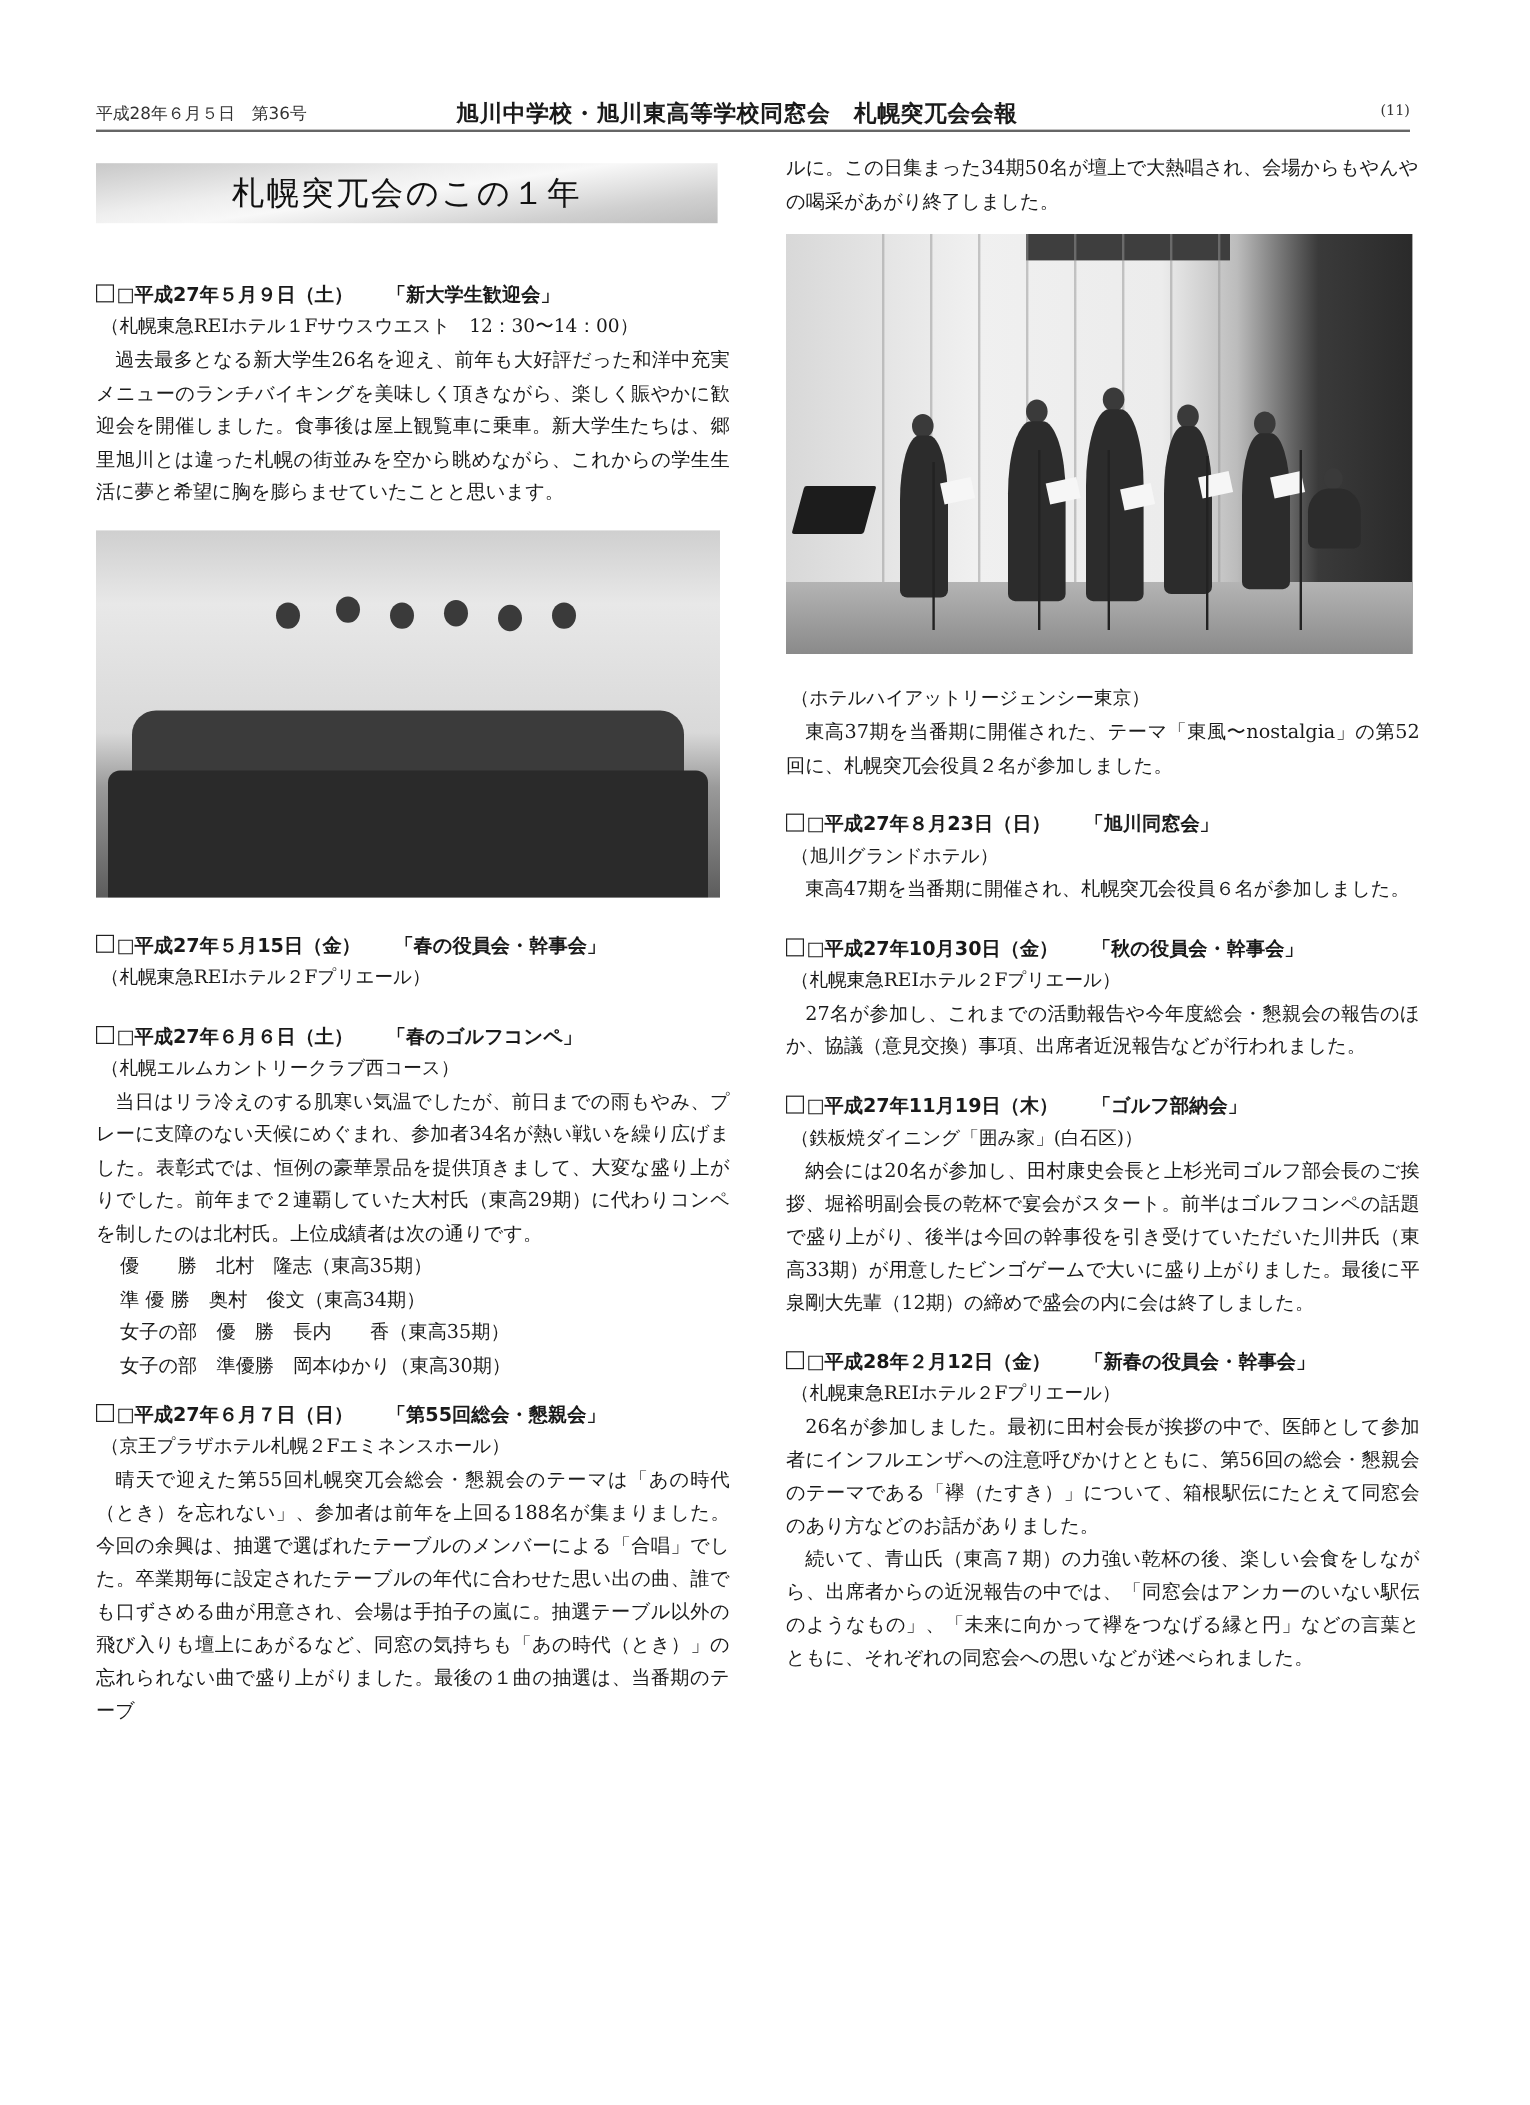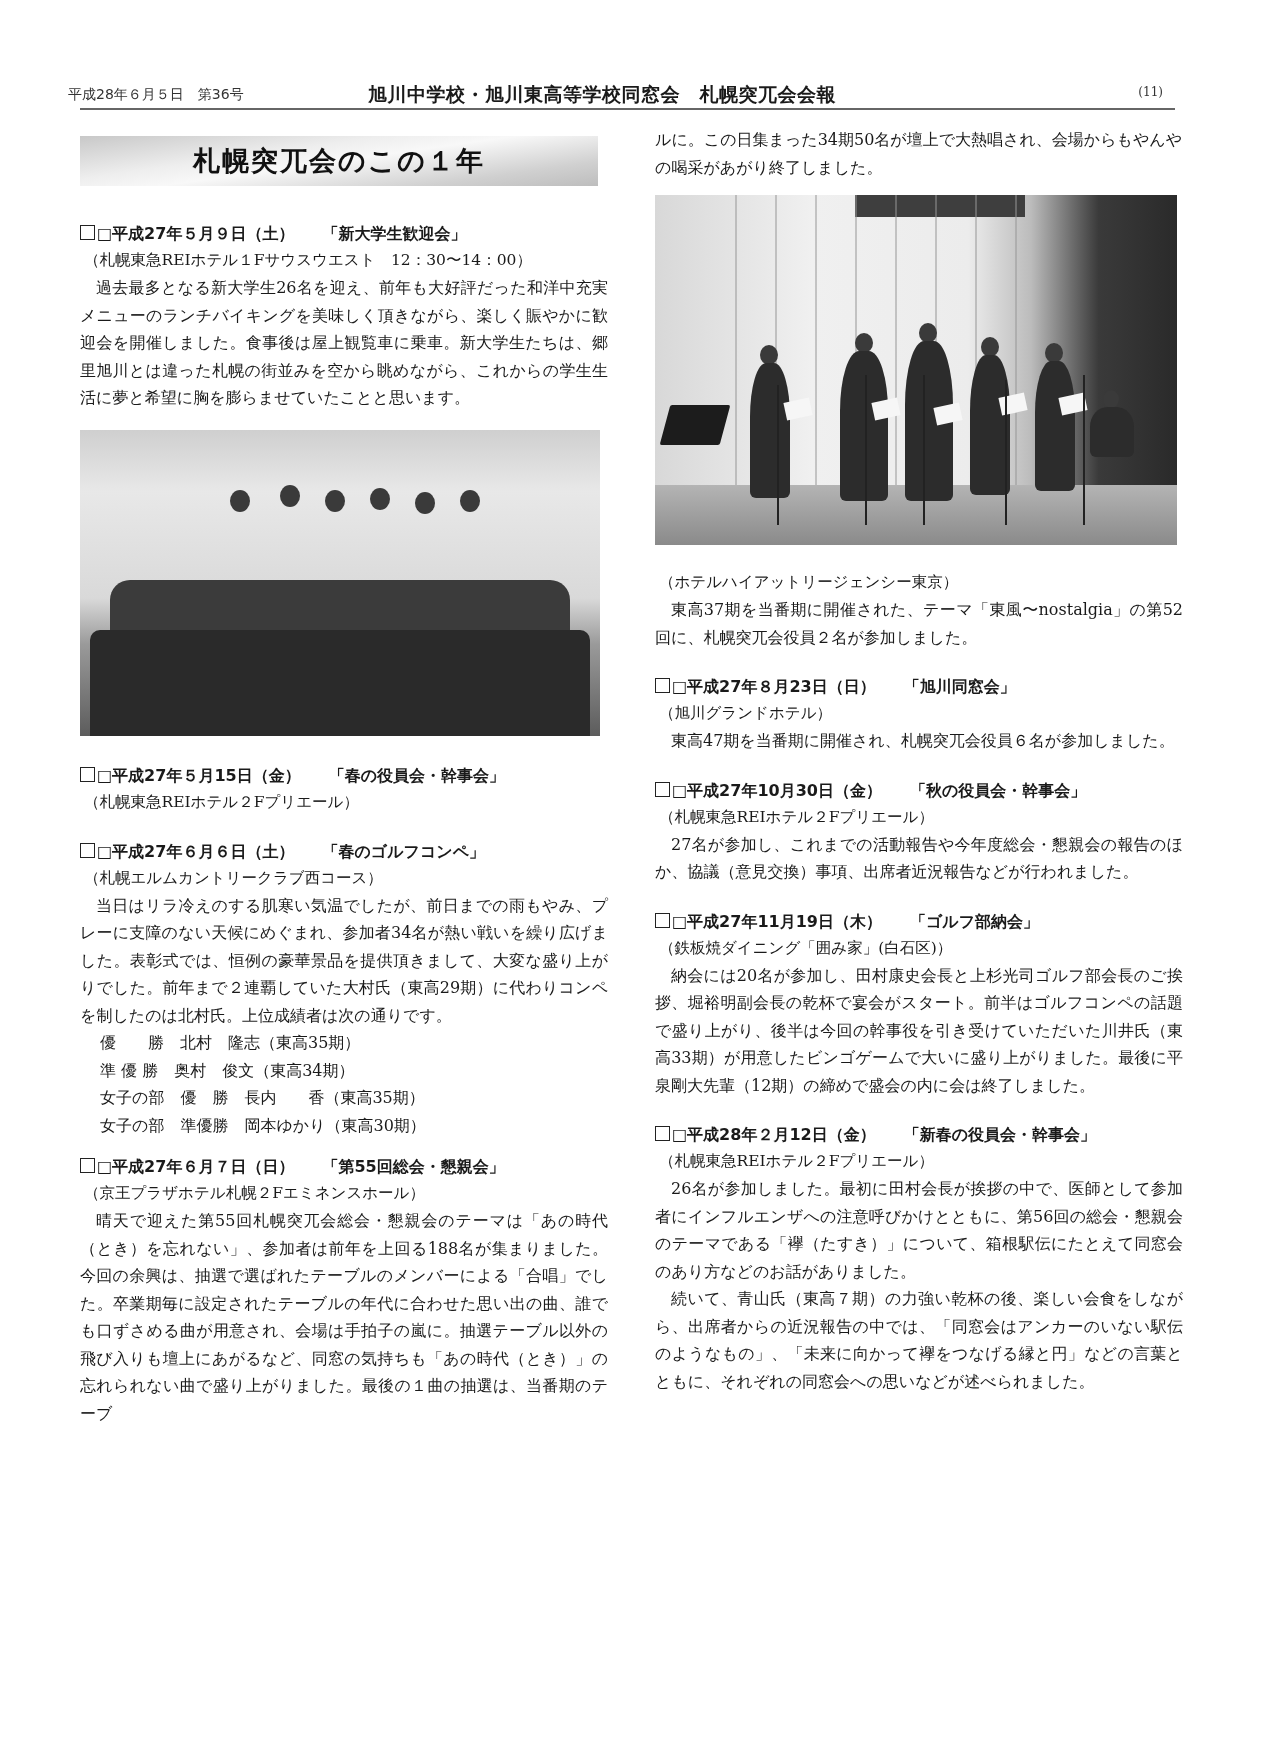--- a/index.html
+++ b/index.html
@@ -1,31 +1,31 @@
 <!DOCTYPE html>
 <html><head>
 <meta charset="utf-8">
 <style>
   html, body { margin: 0; padding: 0; }
   body {
     width: 1275px; height: 1754px; background: #ffffff; position: relative;
     font-family: "DejaVu Serif", "Liberation Serif", serif; color: #1a1a1a; overflow: hidden;
   }
-  .header { position: absolute; left: 68px; top: 82px; width: 1095px; height: 28px; text-decoration: underline; }
+  .header { position: absolute; left: 80px; top: 82px; width: 1095px; height: 28px; text-decoration: underline; }
   .header .date { position: absolute; left: 0; top: 4px; font-size: 14px; font-family: "DejaVu Sans", sans-serif; color: #333; }
   .header .title { position: absolute; left: 300px; top: 0; font-size: 19px; font-weight: bold; font-family: "DejaVu Sans", sans-serif; letter-spacing: 0.5px; }
   .header .page { position: absolute; right: 0; top: 3px; font-size: 12px; color: #333; }
   .header-rule { position: absolute; left: 80px; top: 108px; width: 1095px; height: 2px; background: #666; }
 
   .banner {
     position: absolute; left: 80px; top: 136px; width: 518px; height: 50px;
     background: linear-gradient(172deg, #c8c8c8 0%, #eeeeee 35%, #f8f8f8 50%, #d0d0d0 80%, #bdbdbd 100%);
     display: flex; align-items: center; justify-content: center;
   }
-  .banner span { font-size: 27px; font-weight: bold; letter-spacing: 2px; color: #111; }
+  .banner span { font-size: 27px; font-weight: normal; letter-spacing: 2px; color: #111; }
 
   .col { position: absolute; width: 528px; }
   .col.left { left: 80px; top: 200px; }
   .col.right { left: 655px; top: 126px; }
 
   .event { margin-bottom: 22px; }
   .event .head { font-family: "DejaVu Sans", sans-serif; font-weight: bold; font-size: 16px; line-height: 27px; white-space: nowrap; }
   .event .head .box { display: inline-block; width: 13px; height: 13px; border: 1.5px solid #222; margin-right: 2px; vertical-align: -1px; }
   .event .head .name { margin-left: 28px; }
   .event .venue { font-size: 15.5px; line-height: 27px; padding-left: 4px; white-space: nowrap; }
@@ -56,21 +56,21 @@
   <span class="page">(11)</span>
 </div>
 <div class="header-rule"></div>
 
 <div class="banner">
   <span>札幌突兀会のこの１年</span>
 </div>
 
 <div class="col left">
 
-  <div class="event" style="margin-top:20px;margin-bottom:0">
+  <div class="event" style="margin-top:32px;margin-bottom:0">
     <div class="head">
       <span class="box"></span><span>□平成27年５月９日（土）</span><span class="name">「新大学生歓迎会」</span>
     </div>
     <div class="venue">（札幌東急REIホテル１Fサウスウエスト　12：30〜14：00）</div>
     <p>過去最多となる新大学生26名を迎え、前年も大好評だった和洋中充実メニューのランチバイキングを美味しく頂きながら、楽しく賑やかに歓迎会を開催しました。食事後は屋上観覧車に乗車。新大学生たちは、郷里旭川とは違った札幌の街並みを空から眺めながら、これからの学生生活に夢と希望に胸を膨らませていたことと思います。</p>
   </div>
 
   <div class="photo group">
     <div class="head-dot" style="left:150px;top:60px;width:20px;height:22px"></div>
     <div class="head-dot" style="left:200px;top:55px;width:20px;height:22px"></div>

